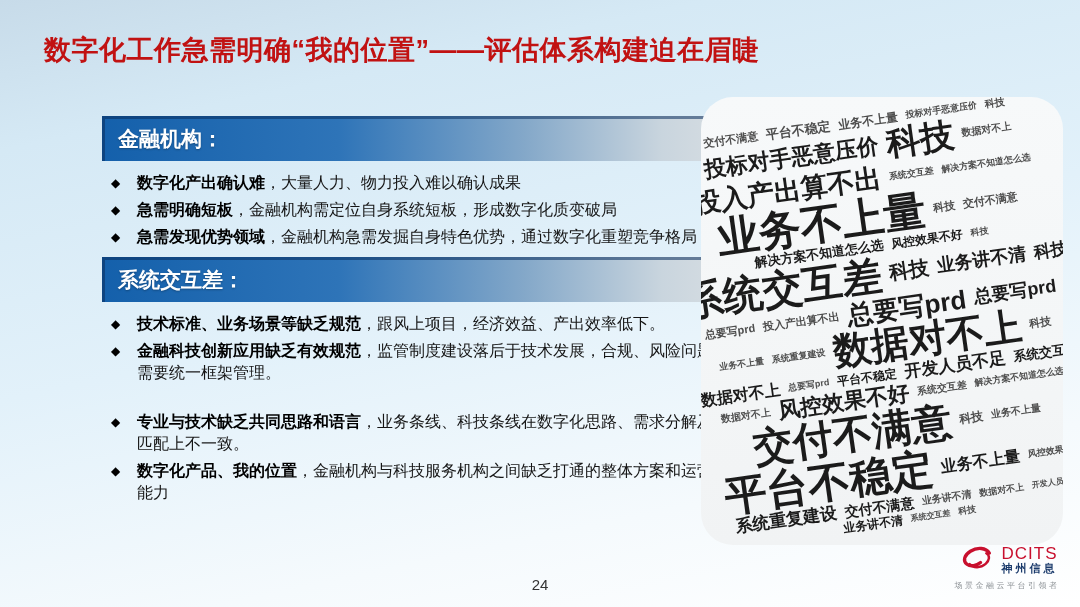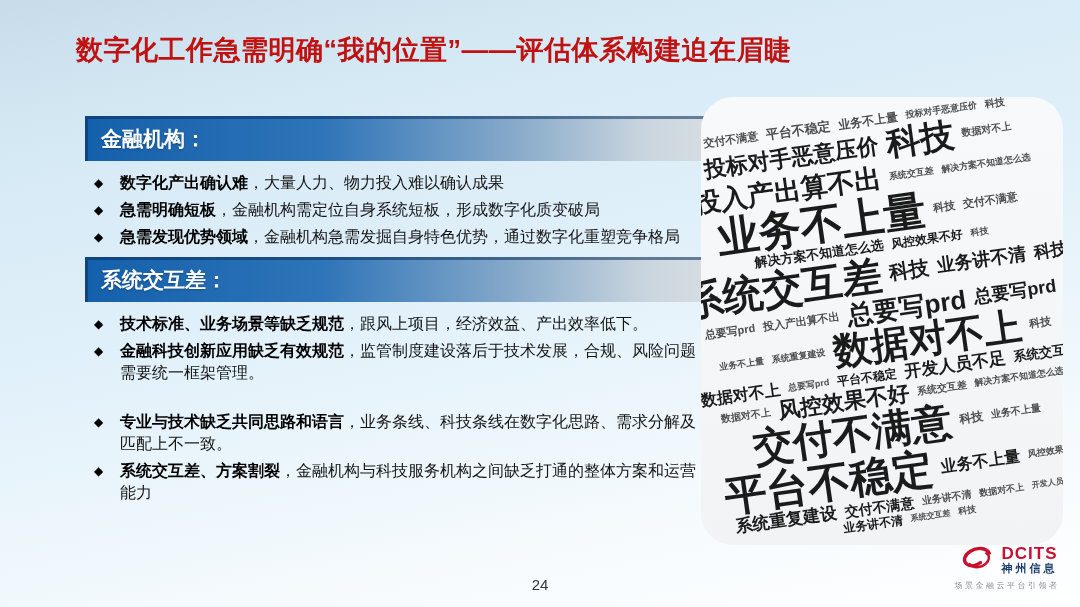--- a/index.html
+++ b/index.html
@@ -3,25 +3,25 @@
 <meta charset="utf-8">
 <style>
   html,body{margin:0;padding:0;background:#888;}
   .slide{
     position:relative;width:1080px;height:607px;overflow:hidden;
     font-family:"Liberation Sans","DejaVu Sans",sans-serif;
     background:linear-gradient(168deg,#c7dbe9 0%,#d5e9f5 18%,#e2f1fa 48%,#f5fafd 78%,#ffffff 100%);
   }
   .title{
     position:absolute;left:44px;top:32px;width:900px;
-    font-size:27px;font-weight:bold;color:#c11212;letter-spacing:.5px;margin-left:32px;
+    font-size:27px;font-weight:bold;color:#c11212;letter-spacing:.5px;
   }
   
   .sections{position:absolute;left:85px;top:116px;width:622px;height:440px;}
-  .section{position:absolute;left:0;width:622px;}
+  .section{position:absolute;left:17px;width:622px;}
   .bar{
     height:45px;display:flex;align-items:center;padding-left:16px;box-sizing:border-box;
     background:linear-gradient(90deg,#1460ab 0%,#2e74b8 38%,#84a8c9 68%,#c9d5de 90%,#d6dde2 100%);
     box-shadow:inset 3px 3px 0 rgba(9,46,92,.55);
   }
   .bar-label{font-size:21px;font-weight:bold;color:#ffffff;text-shadow:0 1px 2px rgba(0,0,0,.28);}
   .bar-desc{font-size:17px;font-weight:bold;color:#ffffff;margin-left:6px;text-shadow:0 1px 2px rgba(0,0,0,.28);}
   .bullets{padding:11px 0 0 2px;}
   .bullet{display:flex;margin-bottom:5px;font-size:16px;line-height:1.38;color:#151515;}
   .diamond{flex:none;width:15px;margin:3px 11px 0 7px;font-size:12px;color:#000;}
@@ -37,21 +37,21 @@
     transform:rotate(-8deg);
     display:flex;flex-wrap:wrap;justify-content:center;align-content:center;align-items:center;
   }
   .word{font-weight:700;color:#1b1b1b;margin:0 4px;line-height:1.08;white-space:nowrap;}
   .word.f{color:#4e4e4e;font-weight:600;}
   
   .pagenum{position:absolute;left:0;right:0;bottom:14px;text-align:center;font-size:15px;color:#333;}
   .logo{position:absolute;right:14px;bottom:16px;width:118px;text-align:center;}
   .logo-row{display:flex;align-items:center;justify-content:center;gap:5px;}
   .logo-texts{text-align:left;}
-  .logo-brand{font-size:17px;font-weight:bold;color:#c8102e;letter-spacing:1px;line-height:1;}
+  .logo-brand{font-size:17px;font-weight:normal;color:#c8102e;letter-spacing:1px;line-height:1;}
   .logo-company{font-size:11px;font-weight:bold;color:#1a3a6b;letter-spacing:3px;line-height:1.2;}
   .logo-tagline{margin-top:4px;font-size:8px;color:#8d9296;letter-spacing:2.5px;}
 </style>
 </head>
 <body>
 
 <div class="slide">
 
   <div class="title">数字化工作急需明确“我的位置”——评估体系构建迫在眉睫</div>
 
@@ -91,21 +91,21 @@
         </div>
       </div>
       <div class="section" style="top: 284px;">
         <div class="bullets">
           <div class="bullet">
             <span class="diamond">◆</span>
             <div class="btext"><b class="lead">专业与技术缺乏共同思路和语言</b>，业务条线、科技条线在数字化思路、需求分解及匹配上不一致。</div>
           </div>
           <div class="bullet">
             <span class="diamond">◆</span>
-            <div class="btext"><b class="lead">系统交互差、方案割裂</b>，金融机构与科技服务机构之间缺乏打通的整体方案和运营能力</div>
+            <div class="btext"><b class="lead">数字化产品、我的位置</b>，金融机构与科技服务机构之间缺乏打通的整体方案和运营能力</div>
           </div>
         </div>
       </div>
     </div>
 
   <div class="cloud">
     <div class="cloud-inner" id="cloud-inner">
         <span class="word f" style="font-size: 11px;">交付不满意</span>
         <span class="word f" style="font-size: 13px;">平台不稳定</span>
         <span class="word f" style="font-size: 12px;">业务不上量</span>

